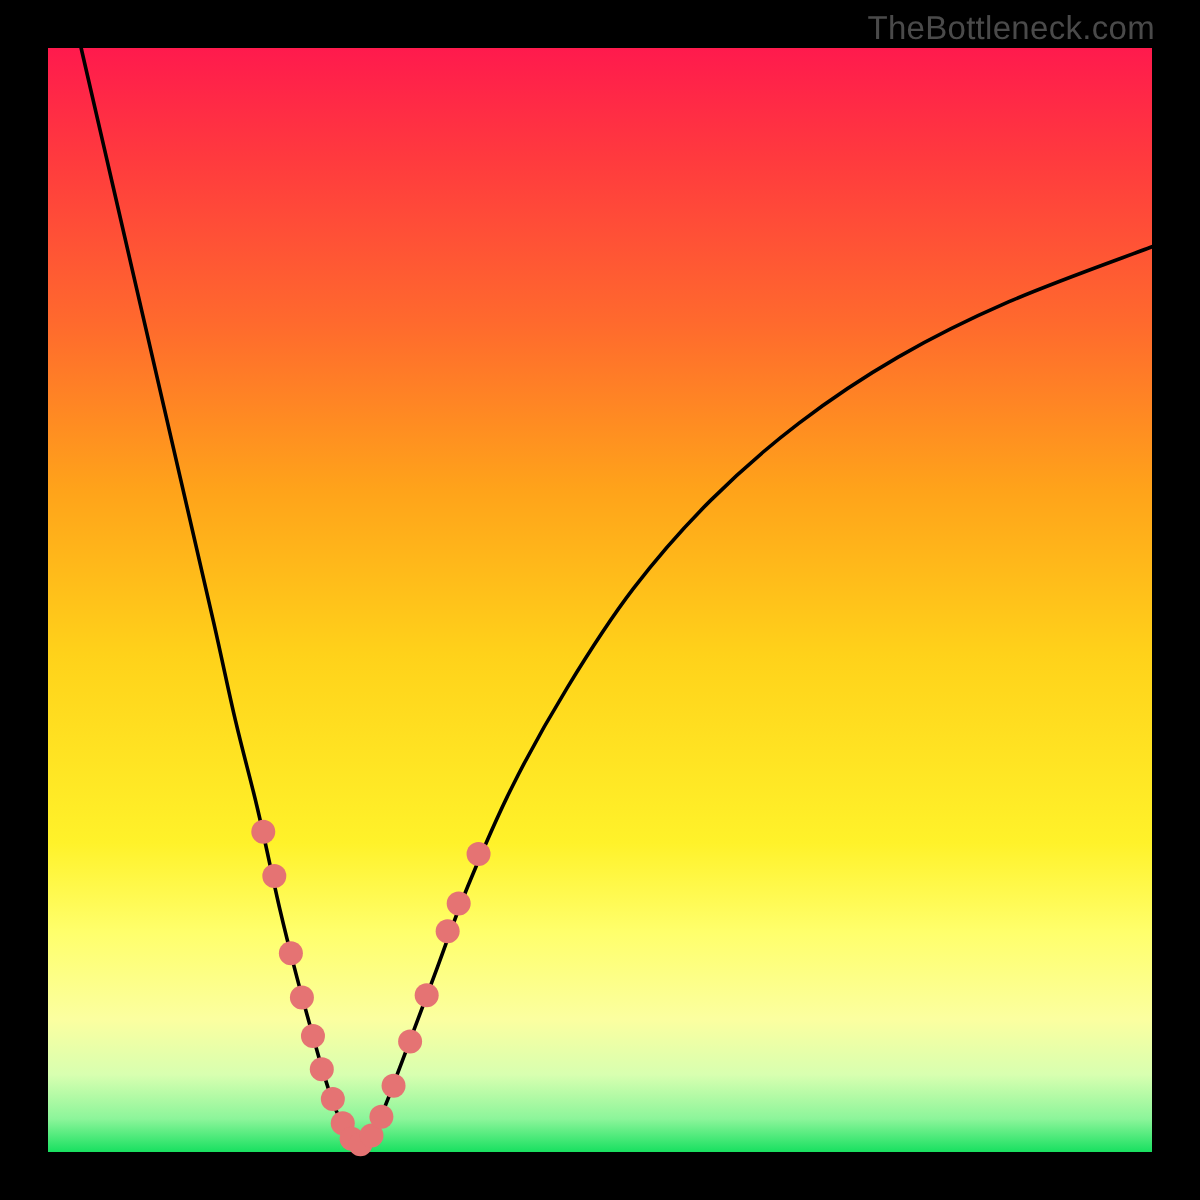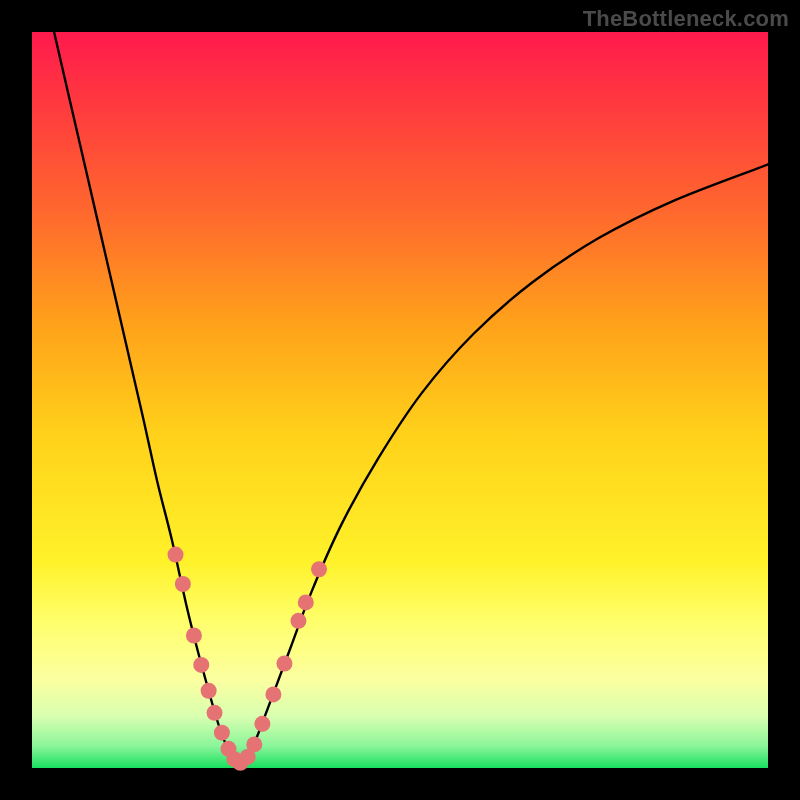--- a/index.html
+++ b/index.html
@@ -34,25 +34,25 @@
       #ffff6b 80%,
       #fbffa0 88%,
       #d8ffb0 93%,
       #8cf59a 97%,
       #18e060 100%
     );
   }
   .watermark {
     position: absolute;
     top: 6px;
-    right: 11px;
+    right: 30px;
     color: #4a4a4a;
     font-size: 22px;
     letter-spacing: 0.2px;
-    font-weight: 700;
+    font-weight: 400;
     user-select: none;
     text-align: right;
   }
   svg.curves {
     position: absolute;
     left: 0;
     top: 0;
     width: 736px;
     height: 736px;
     overflow: visible;

